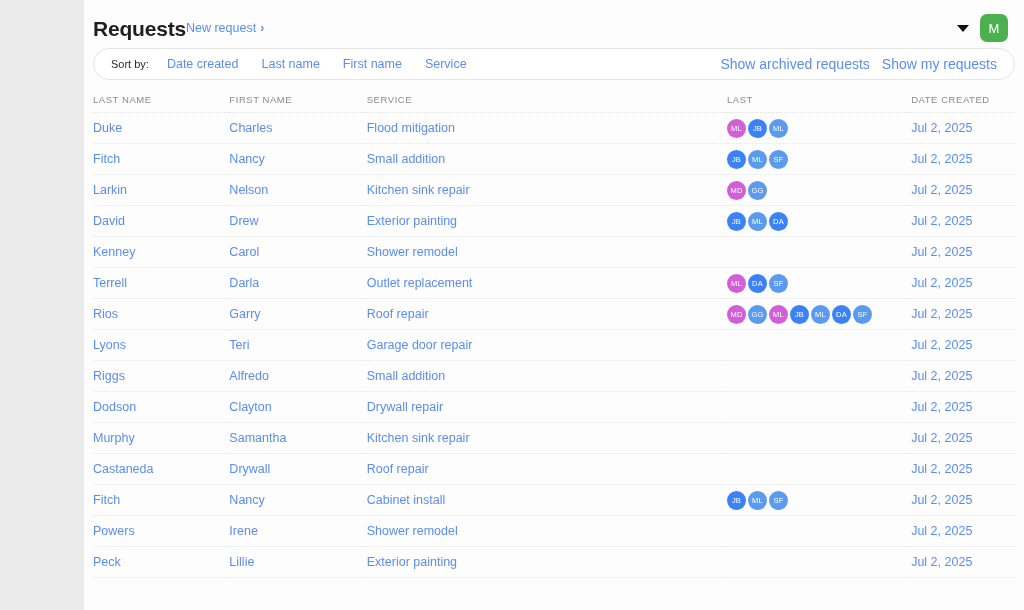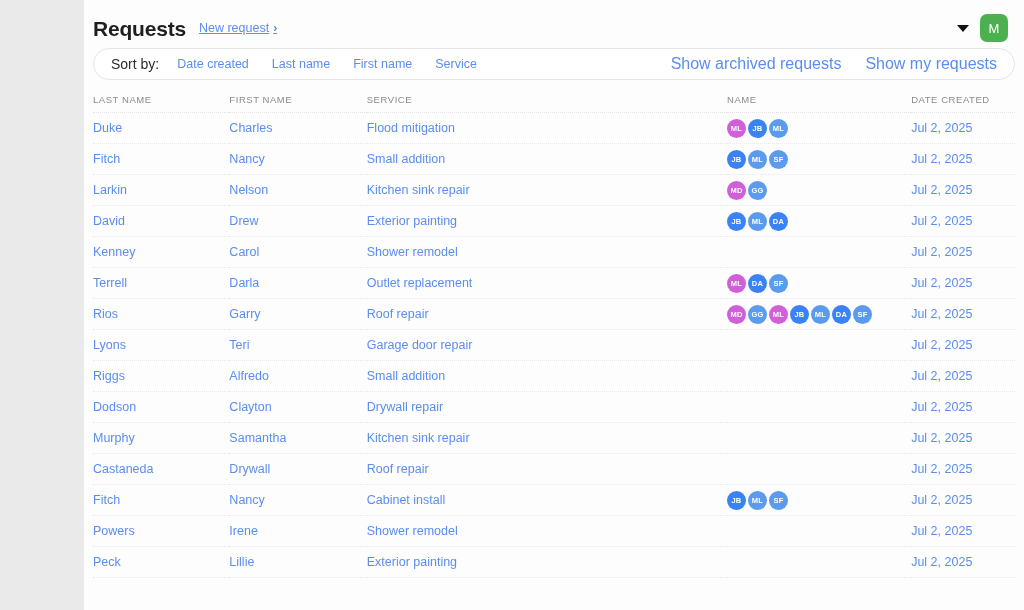--- a/index.html
+++ b/index.html
@@ -50,29 +50,27 @@
 
   .page-title {
     font-size: 21px;
     font-weight: bold;
     color: #1f1f1f;
     letter-spacing: -0.2px;
     line-height: 1;
   }
 
   .new-request {
-    margin-left: 13px;
     font-size: 12.5px;
     color: #5b8def;
     cursor: pointer;
     display: inline-flex;
     align-items: center;
     gap: 4px;
     white-space: nowrap;
-    text-decoration: underline;
   }
 
   .new-request .chev {
     font-size: 12px;
     font-weight: bold;
     line-height: 1;
     display: inline-block;
   }
 
   .header-spacer { flex: 1 1 auto; }
@@ -111,40 +109,40 @@
     align-items: center;
     height: 32px;
     border: 1px solid #e6e6e6;
     border-radius: 17px;
     background: #ffffff;
     padding: 0 17px;
     box-shadow: 0 0 0 0 rgba(0,0,0,0);
   }
 
   .sort-label {
-    font-size: 14px;
+    font-size: 11px;
     color: #2b2b2b;
     margin-right: 18px;
     white-space: nowrap;
   }
 
   .sort-opt {
     font-size: 12.5px;
     color: #5b8def;
     margin-right: 23px;
     cursor: pointer;
     white-space: nowrap;
   }
 
   .sortbar-spacer { flex: 1 1 auto; }
 
   .sort-right {
-    font-size: 16px;
+    font-size: 14px;
     color: #5b8def;
-    margin-left: 24px;
+    margin-left: 12px;
     cursor: pointer;
     white-space: nowrap;
   }
 
   
   .table-wrap {
     padding: 0 9px;
     margin-top: 14px;
   }
 
@@ -178,21 +176,21 @@
 
   .col-last  { width: 134px; }
   .col-first { width: 135px; }
   .col-serv  { width: 354px; }
   .col-team  { width: 181px; }
   .col-date  { width: 102px; }
 
   td.cell-link span { cursor: pointer; }
 
   
-  .team-cell { display: flex; align-items: flex-end; gap: 2px; font-weight: bold; }
+  .team-cell { display: flex; align-items: flex-end; gap: 2px; }
 
   .avatar {
     width: 19px;
     height: 19px;
     border-radius: 50%;
     color: #ffffff;
     font-size: 7.5px;
     letter-spacing: 0.2px;
     display: flex;
     align-items: center;
@@ -247,21 +245,21 @@
             <col class="col-first">
             <col class="col-serv">
             <col class="col-team">
             <col class="col-date">
         </colgroup>
         <thead>
           <tr>
             <th>LAST NAME</th>
             <th>FIRST NAME</th>
             <th>SERVICE</th>
-            <th>NAME</th>
+            <th>LAST</th>
             <th>DATE CREATED</th>
           </tr>
         </thead>
         <tbody id="rows-body">
             <tr>
               <td class="cell-link"><span>Duke</span></td>
               <td class="cell-link"><span>Charles</span></td>
               <td class="cell-link"><span>Flood mitigation</span></td>
               <td>
                 <div class="team-cell">

